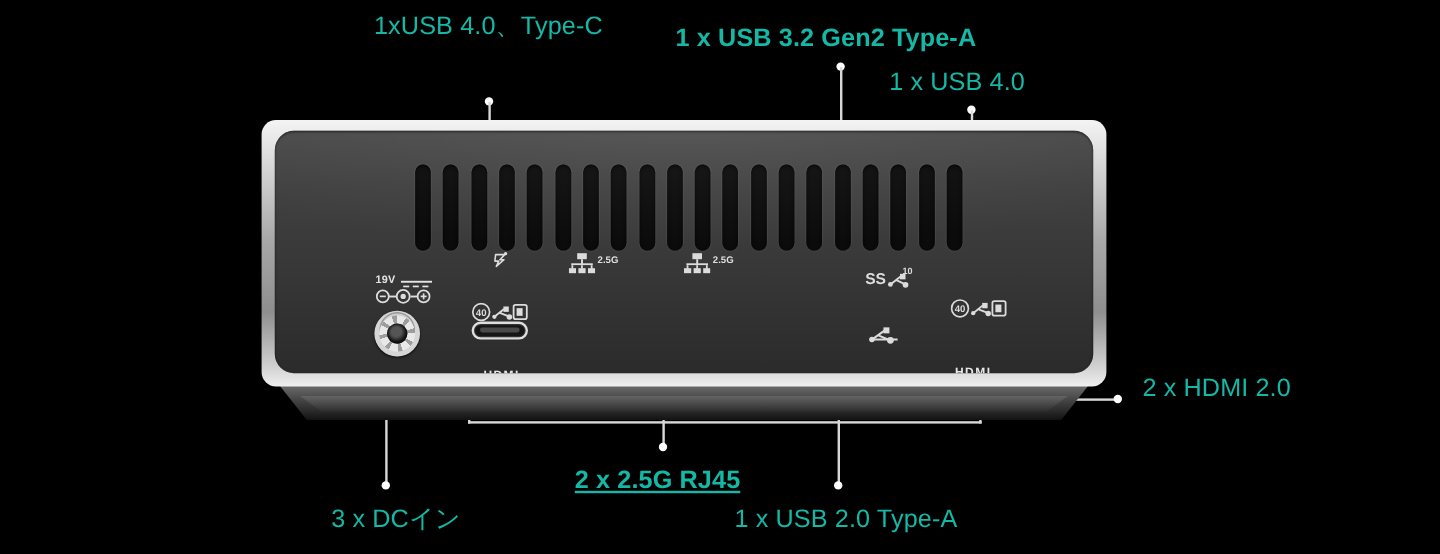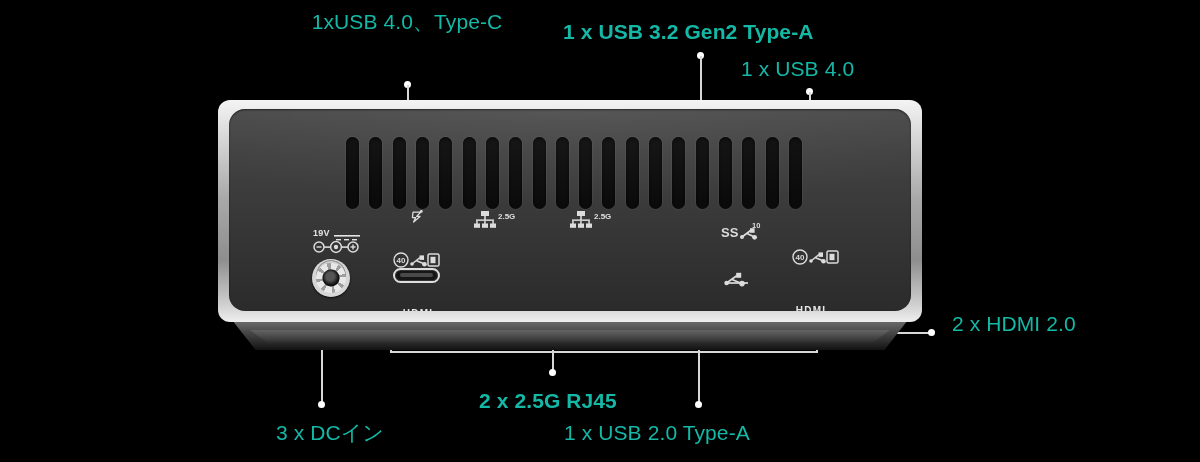--- a/index.html
+++ b/index.html
@@ -13,21 +13,21 @@
 
   
   .lbl {
     position: absolute;
     color: #14b8a6;
     font-size: 21px;
     line-height: 28px;
     white-space: nowrap;
     letter-spacing: .1px;
   }
-  .lbl.bold { font-weight: 700; }
+  .lbl.bold { font-weight: 700; text-decoration: underline; }
   .lbl.ctr  { text-align: center; }
 
   
   .line-v { position: absolute; width: 1.6px; background: #d8d8d8; }
   .line-h { position: absolute; height: 1.6px; background: #d8d8d8; }
   .dot {
     position: absolute; width: 7px; height: 7px;
     border-radius: 50%; background: #fff;
   }
   
@@ -140,21 +140,21 @@
   <div class="lbl" style="left:563px; top:18px;font-weight:bold;">1 x USB 3.2 Gen2 Type-A</div>
 
   <div class="lbl" style="left:725px; top:55px;margin-left:16px;">1 x USB 4.0</div>
 
   <div class="lbl" style="left:940px; top:310px;margin-left:12px;">2 x HDMI 2.0</div>
 
   <div class="lbl" style="left:276px; top:419px;">3 x DCイン</div>
 
   <div class="lbl bold" style="left:479px; top:387px;">2 x 2.5G RJ45</div>
 
-  <div class="lbl" style="left:564px; top:419px;">1 x USB 2.0 Type-A</div>
+  <div class="lbl" style="left:612px; top:419px;">1 x USB 2.0 Type-A</div>
 
   <div class="dot" style="left:404px; top:81px;"></div>
   <div class="line-v" style="left:407px; top:85px; height:130px;"></div>
 
   <div class="dot" style="left:697px; top:52px;"></div>
   <div class="line-v" style="left:700px; top:56px; height:170px;"></div>
 
   <div class="dot" style="left:806px; top:88px;"></div>
   <div class="line-v" style="left:809px; top:92px; height:134px;"></div>
 

